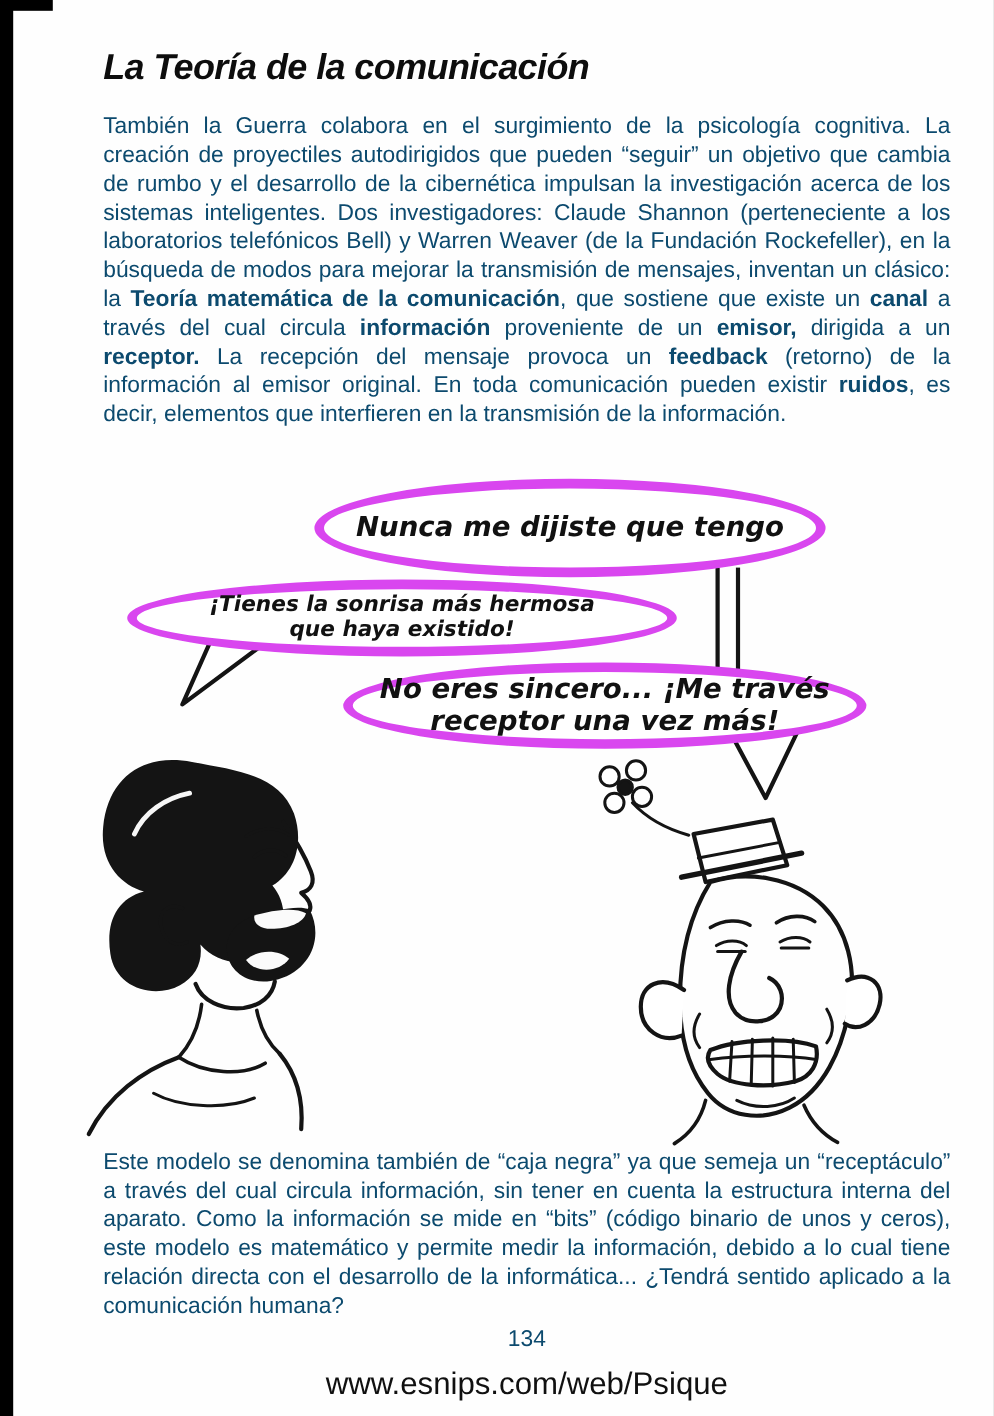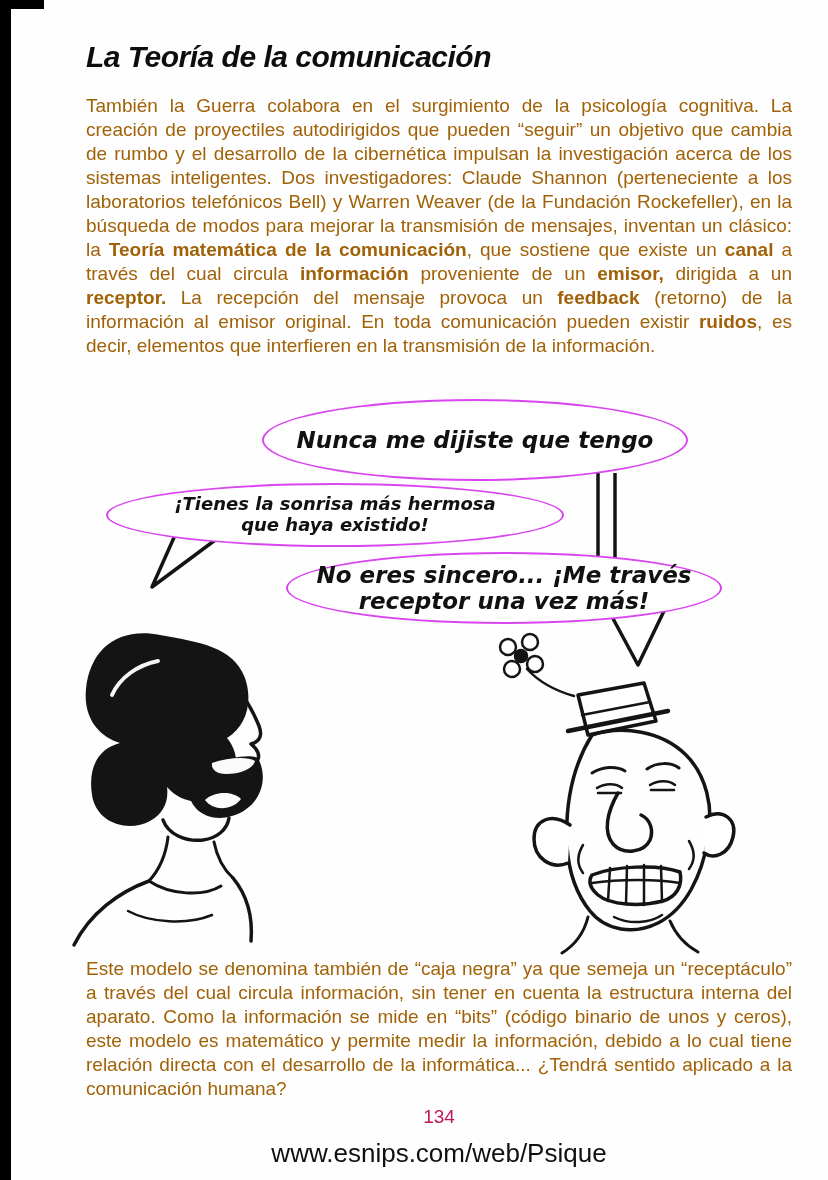--- a/index.html
+++ b/index.html
@@ -10,37 +10,37 @@
     font-family:"Liberation Sans", sans-serif; color:#121212;
   }
   .scan-edge { position:absolute; left:0; top:0; width:11px; height:1180px; background:#000; }
   .scan-corner { position:absolute; left:0; top:0; width:44px; height:9px; background:#000; }
   .title {
     position:absolute; left:86px; top:40px;
     font-size:30px; font-weight:bold; font-style:italic; letter-spacing:-0.5px; color:#0d0d0d;
   }
   .para {
     position:absolute; left:86px; width:706px;
-    font-size:19px; line-height:24px; text-align:justify; color:#a16207;
+    font-size:19px; line-height:24px; text-align:justify; color:#0c4a6e;
   }
   .para b { font-weight:bold; }
   .para1 { top:94px; }
   .para2 { top:957px; }
   .illustration { position:absolute; left:0; top:395px; width:828px; height:560px; }
   .figures-svg { position:absolute; left:0; top:0; }
   .bubble {
-    position:absolute; border:2px solid #d946ef; border-radius:50%; background:#fff;
+    position:absolute; border:8px solid #d946ef; border-radius:50%; background:#fff;
     display:flex; flex-direction:column; align-items:center; justify-content:center;
     font-family:"DejaVu Sans", sans-serif; font-style:italic; font-weight:bold;
     font-size:23px; line-height:1.15; text-align:center; color:#111;
   }
   .bubble1 { left:262px; top:4px;   width:426px; height:82px; }
   .bubble2 { left:106px; top:88px;  width:458px; height:64px; font-size:18px; }
   .bubble3 { left:286px; top:157px; width:436px; height:72px; }
-  .page-number { position:absolute; left:86px; width:706px; top:1106px; text-align:center; font-size:19px; color:#be185d; }
+  .page-number { position:absolute; left:86px; width:706px; top:1106px; text-align:center; font-size:19px; color:#0c4a6e; }
   .footer-url  { position:absolute; left:86px; width:706px; top:1138px; text-align:center; font-size:26px; color:#101010; }
 </style>
 </head>
 <body>
 
 <div class="page">
   <div class="scan-edge"></div>
   <div class="scan-corner"></div>
 
   <h1 class="title">La Teoría de la comunicación</h1>

